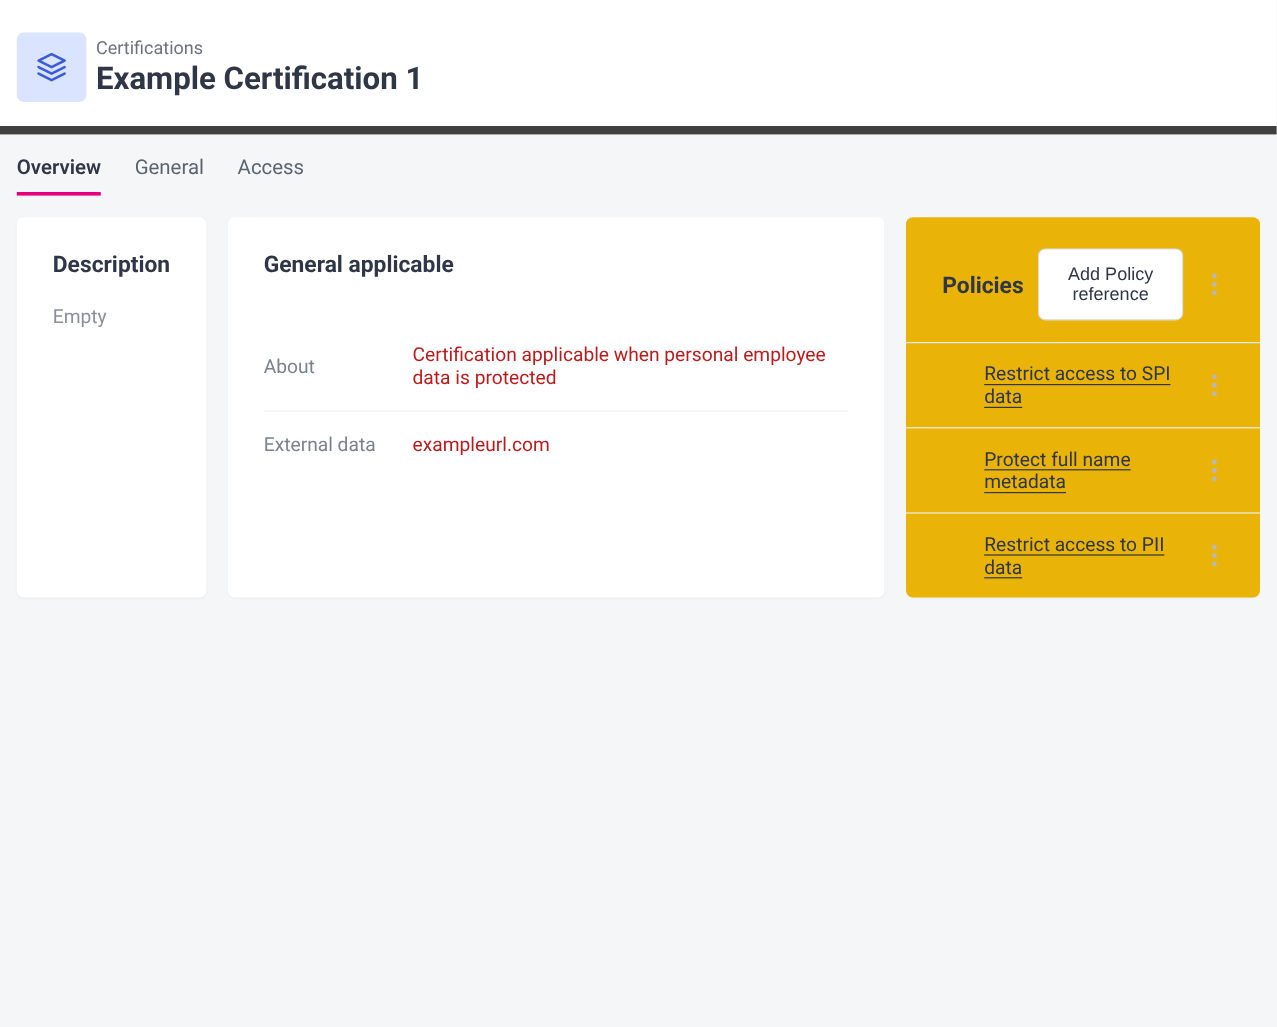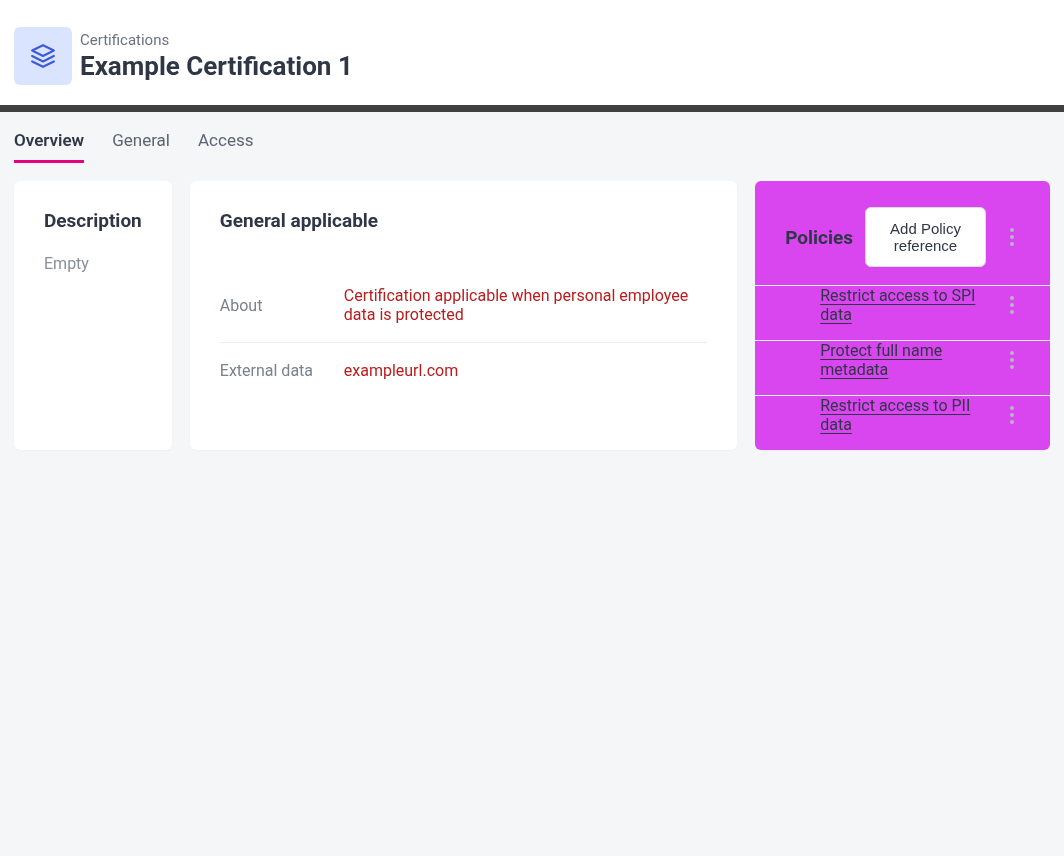--- a/index.html
+++ b/index.html
@@ -86,21 +86,21 @@
     font-size: 16px;
   }
   .info-row:last-child { border-bottom: none; padding-bottom: 0; }
   .info-label {
     width: 124px;
     color: #7a828e;
     flex-shrink: 0;
   }
   .info-value { color: #b91c1c; }
   .policies-card {
-    background: #d946ef;
+    background: #eab308;
     border-radius: 6px;
     box-shadow: 0 1px 2px rgba(0,0,0,0.03);
   }
   .policies-header {
     display: flex;
     align-items: center;
     justify-content: space-between;
     padding: 26px 30px 18px 30px;
   }
   .policies-header h2 {
@@ -132,21 +132,21 @@
   }
   .dots span {
     width: 4px; height: 4px;
     background: #b3b8c2;
     border-radius: 50%;
   }
   .policy-row {
     display: flex;
     align-items: center;
     justify-content: space-between;
-    padding: 0 30px 16px 65px;
+    padding: 16px 30px 16px 65px;
     border-top: 1px solid #eceef1;
   }
   .policy-row:first-of-type { border-top: 1px solid #eceef1; }
   .policy-name {
     font-size: 16px;
     color: #2f3747;
     text-decoration: underline;
     text-underline-offset: 3px;
     cursor: pointer;
   }

